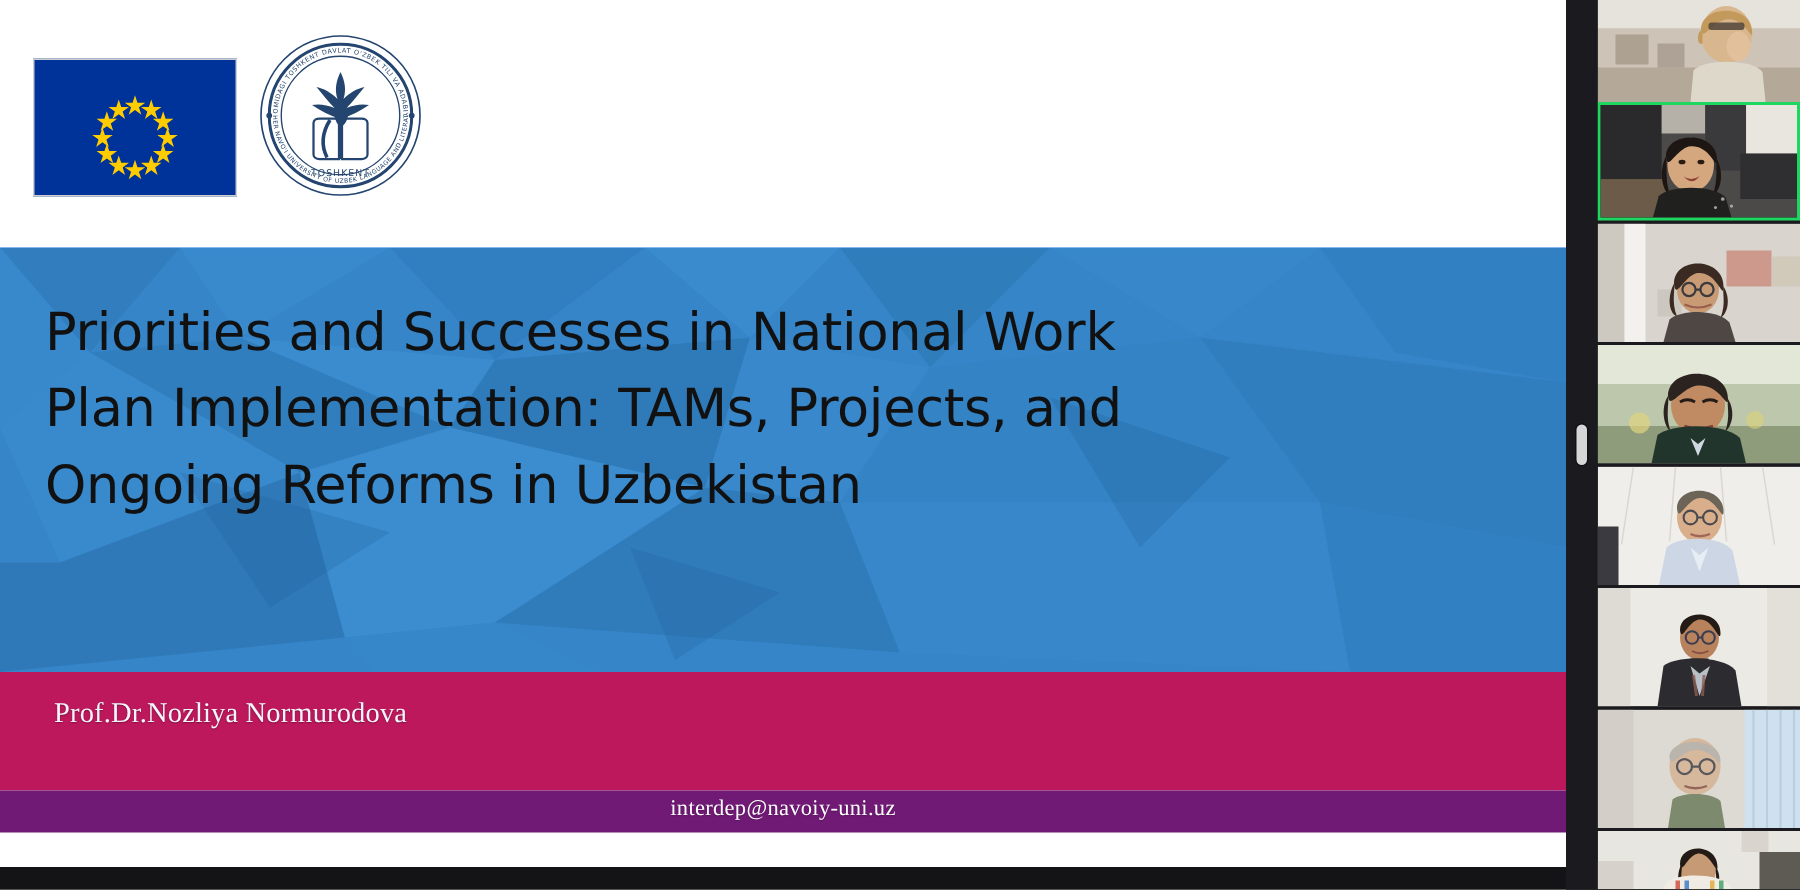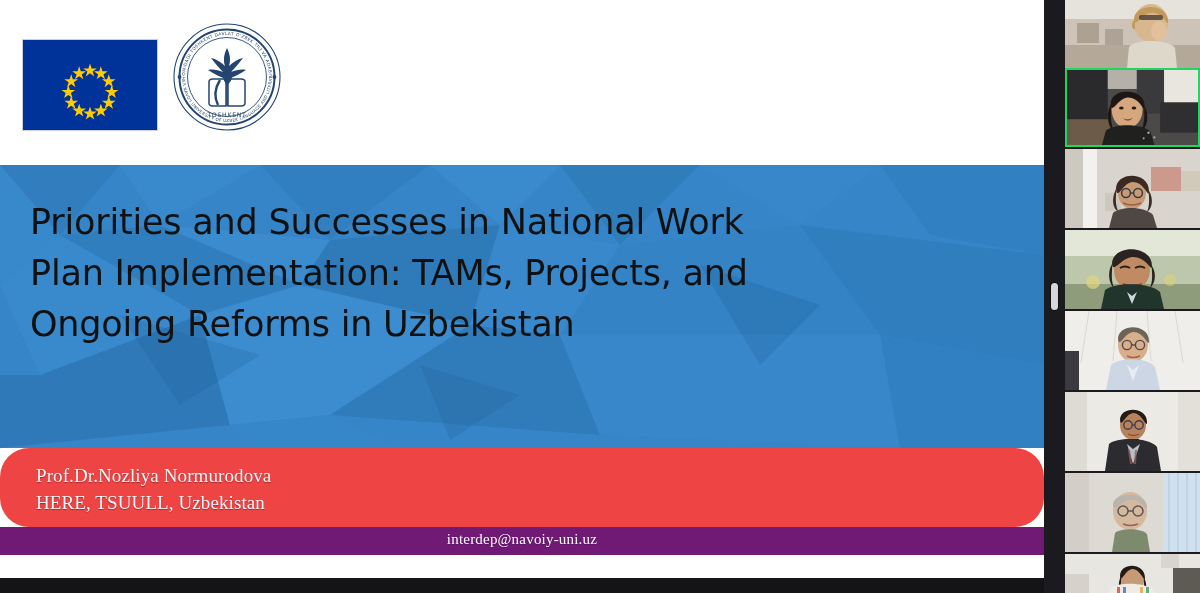--- a/index.html
+++ b/index.html
@@ -110,22 +110,21 @@
     white-space: pre-line;
   }
 
   
   .presenter-band {
     position: absolute;
     left: 0;
     top: 448px;
     width: 100%;
     height: 79px;
-    background: #ef4444;
-    border-radius: 29px;
+    background: #be185d;
   }
   .presenter-name,
   .presenter-affil {
     position: absolute;
     left: 36px;
     margin: 0;
     color: #f2f6fa;
     font-family: "Liberation Serif", serif;
     font-size: 19px;
     font-weight: 400;
@@ -321,21 +320,20 @@
             <polygon points="420,200 520,230 450,275" fill="#1f5d92"></polygon>
           </g>
         </svg>
         <h1 class="slide-title">Priorities and Successes in National Work
 Plan Implementation: TAMs, Projects, and
 Ongoing Reforms in Uzbekistan</h1>
       </div>
 
       <div class="presenter-band">
         <p class="presenter-name">Prof.Dr.Nozliya Normurodova</p>
-        <p class="presenter-affil">HERE, TSUULL, Uzbekistan</p>
       </div>
 
       <div class="contact-bar">
         <p class="contact-email">interdep@navoiy-uni.uz</p>
       </div>
     </div>
 
     <div class="slide-underfill"></div>
     <div class="stage-letterbox"></div>
   </div>

